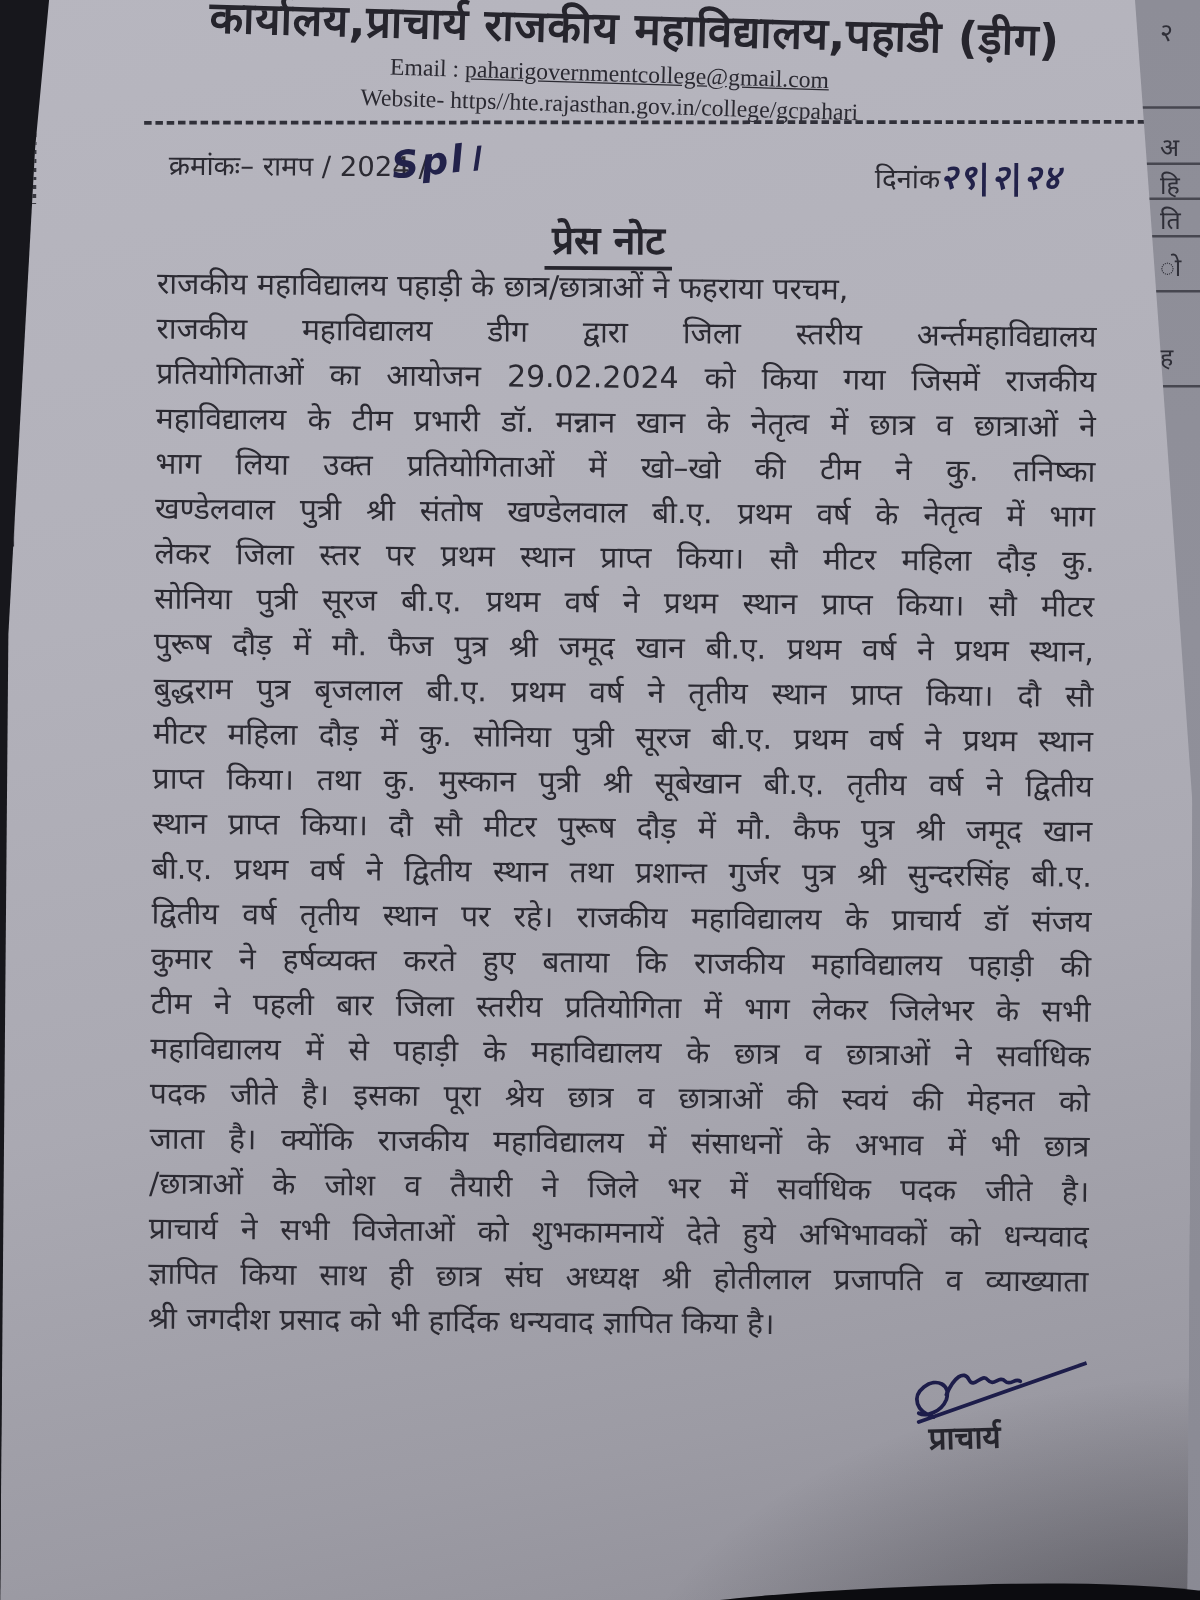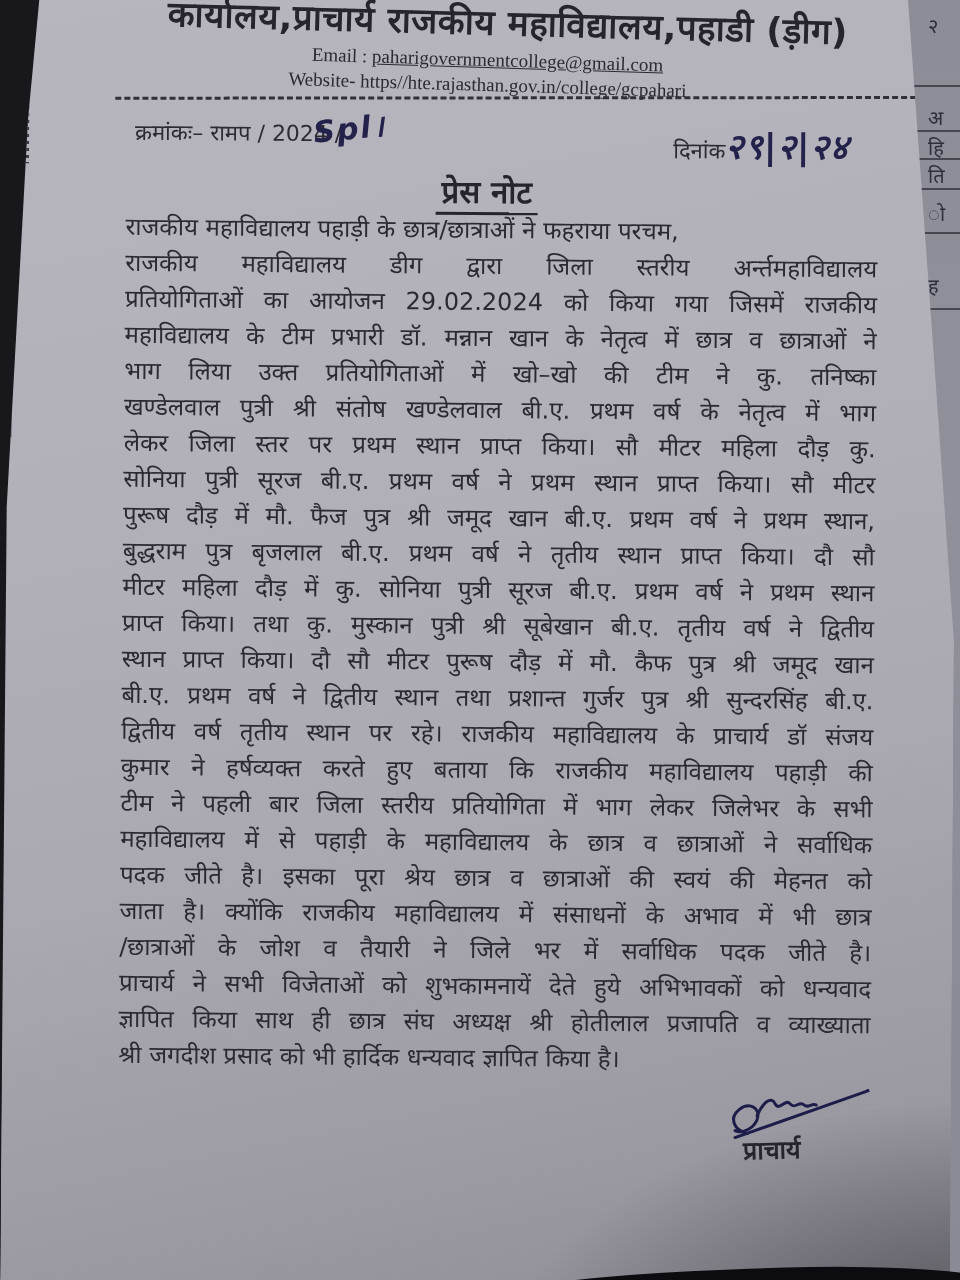--- a/index.html
+++ b/index.html
@@ -53,21 +53,21 @@
     border-top:3px dashed #303039;transform:rotate(-0.4deg);
   }
   .ref-row{position:absolute;left:128px;top:118px;width:724px;height:56px;font-size:22px;}
   .ref-left{position:absolute;left:0;top:8px;white-space:nowrap;}
   .ink{color:#22224a;font-weight:bold;}
   .serial-ink{
     position:absolute;left:178px;top:-2px;font-size:30px;font-style:italic;
     transform:rotate(-6deg);letter-spacing:2px;
   }
   .date-group{position:absolute;right:10px;top:10px;white-space:nowrap;}
-  .date-ink{font-size:35px;font-style:italic;letter-spacing:1px;}
+  .date-ink{font-size:27px;font-style:italic;letter-spacing:1px;}
   
   .press-title{
     position:absolute;left:0;top:178px;width:960px;text-align:center;
     font-size:31px;font-weight:bold;color:#26252d;
   }
   .press-title span{border-bottom:3px solid #26252d;padding:0 6px 2px;}
   .body-text{
     position:absolute;left:118px;top:220px;width:752px;
     font-size:24px;line-height:36px;color:#2b2a32;transform:rotate(0.15deg);
   }

